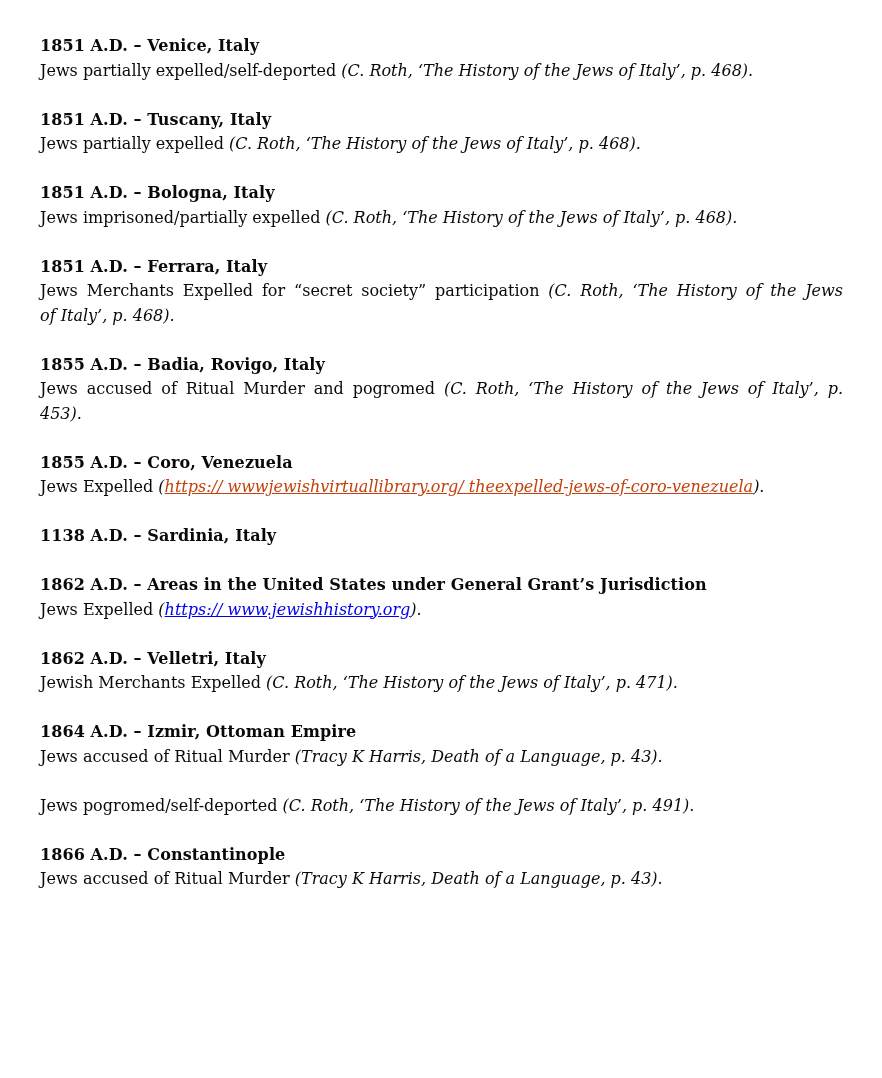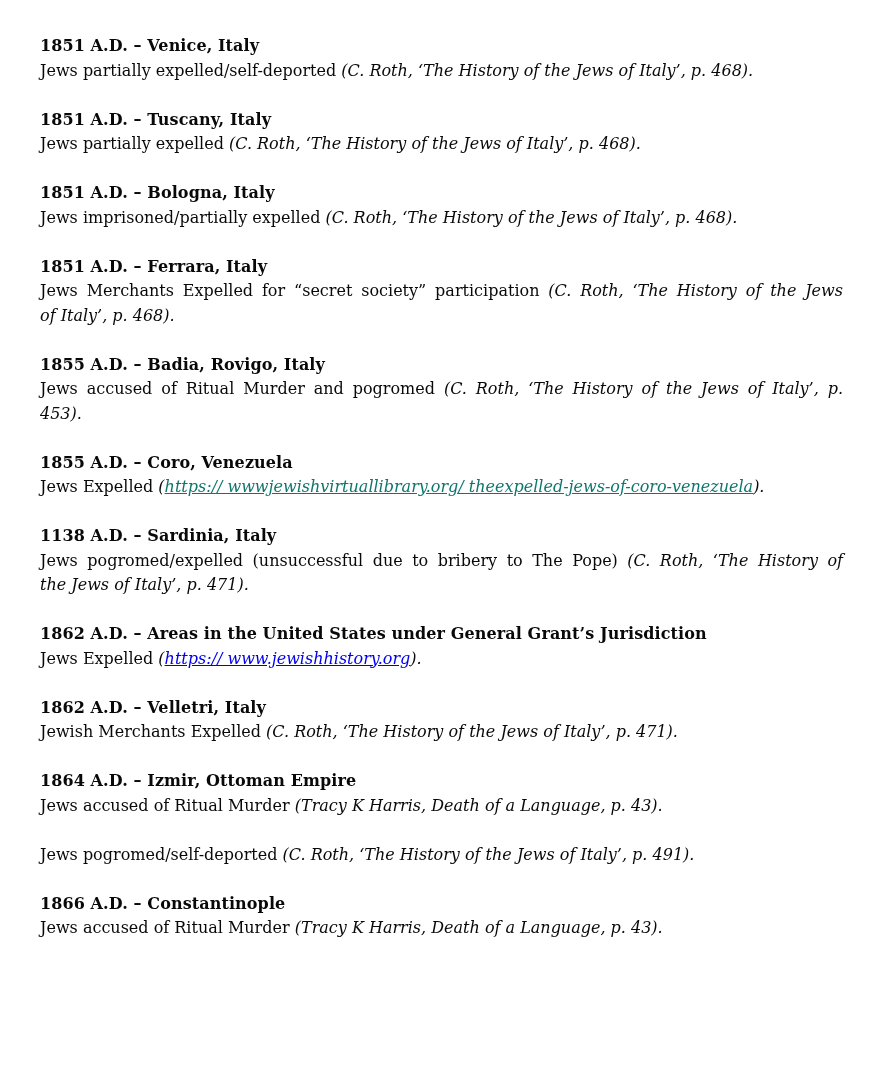--- a/index.html
+++ b/index.html
@@ -77,31 +77,27 @@
     <h3 class="heading">1855 A.D. – Badia, Rovigo, Italy</h3>
     <div class="body">
         <div class="line"><span class="seg-r">Jews accused of Ritual Murder and pogromed </span><span class="seg-i">(C. Roth, ‘The History of the Jews of Italy’, p.</span></div>
         <div class="line last"><span class="seg-i">453).</span></div>
       </div>
   </section>
 
   <section class="entry">
     <h3 class="heading">1855 A.D. – Coro, Venezuela</h3>
     <div class="body">
-        <div class="line last"><span class="seg-r">Jews Expelled </span><span class="seg-i">(</span><a href="#" class="seg-l" style="color: #0f766e;">https:// wwwjewishvirtuallibrary.org/ theexpelled-jews-of-coro-venezuela</a><span class="seg-i">).</span></div>
+        <div class="line last"><span class="seg-r">Jews Expelled </span><span class="seg-i">(</span><a href="#" class="seg-l" style="color: #c2410c;">https:// wwwjewishvirtuallibrary.org/ theexpelled-jews-of-coro-venezuela</a><span class="seg-i">).</span></div>
       </div>
   </section>
 
 
   <section class="entry">
     <h3 class="heading">1138 A.D. – Sardinia, Italy</h3>
-    <div class="body">
-        <div class="line"><span class="seg-r">Jews pogromed/expelled (unsuccessful due to bribery to The Pope) </span><span class="seg-i">(C. Roth, ‘The History of</span></div>
-        <div class="line last"><span class="seg-i">the Jews of Italy’, p. 471).</span></div>
-      </div>
   </section>
 
   <section class="entry">
     <h3 class="heading">1862 A.D. – Areas in the United States under General Grant’s Jurisdiction</h3>
     <div class="body">
         <div class="line last"><span class="seg-r">Jews Expelled </span><span class="seg-i">(</span><a href="#" class="seg-l" style="color: rgb(0, 0, 238);">https:// www.jewishhistory.org</a><span class="seg-i">).</span></div>
       </div>
   </section>
 
   <section class="entry">

